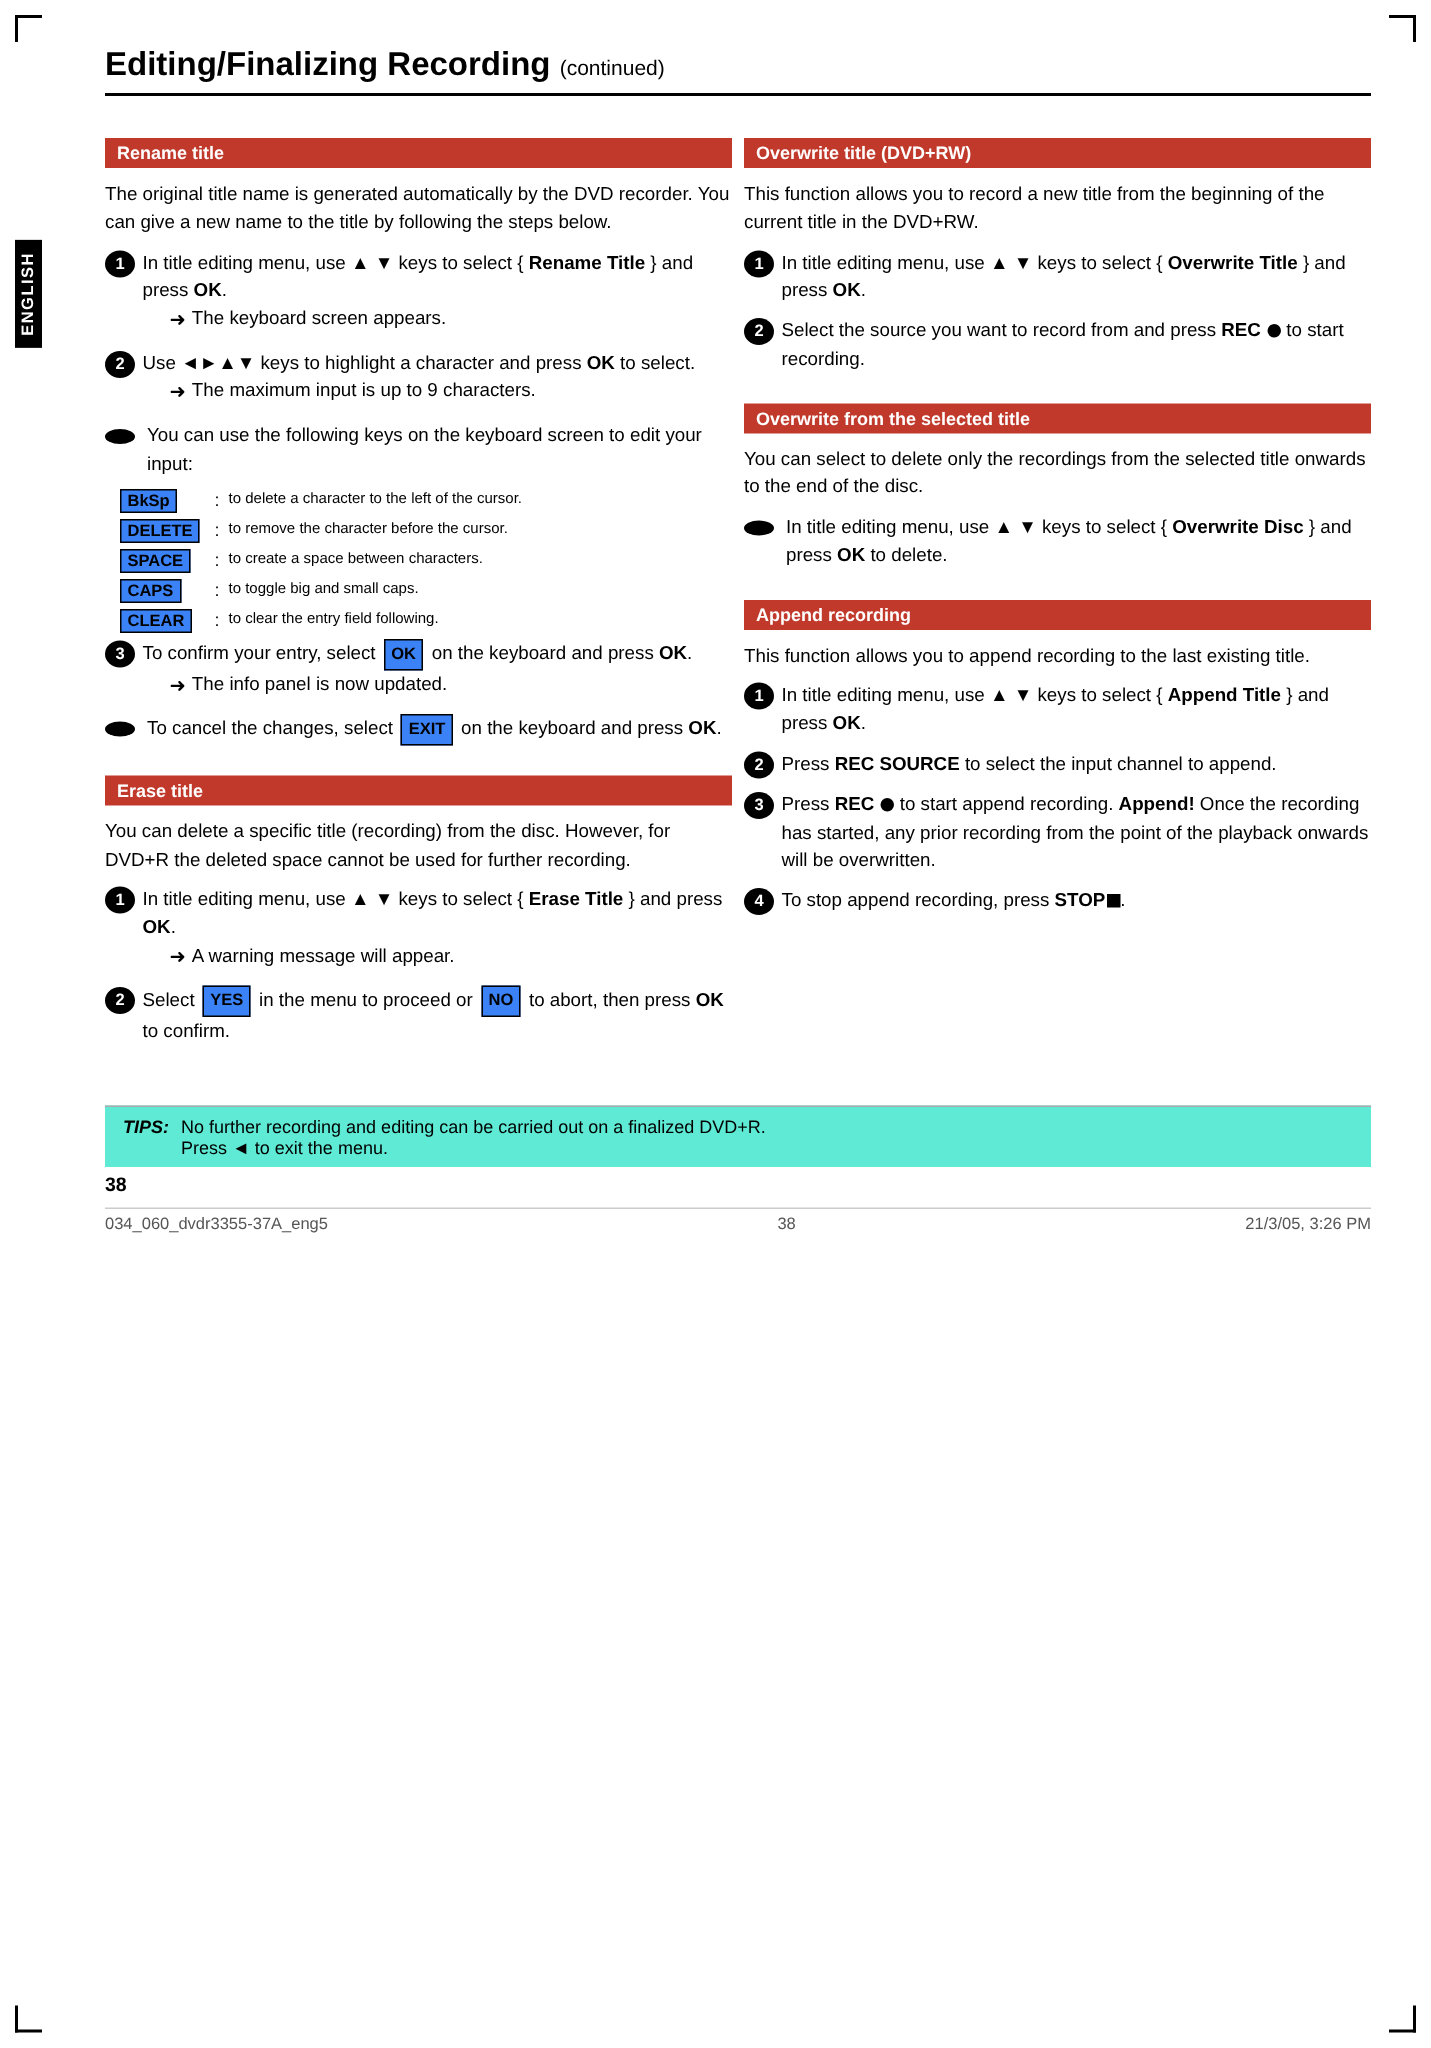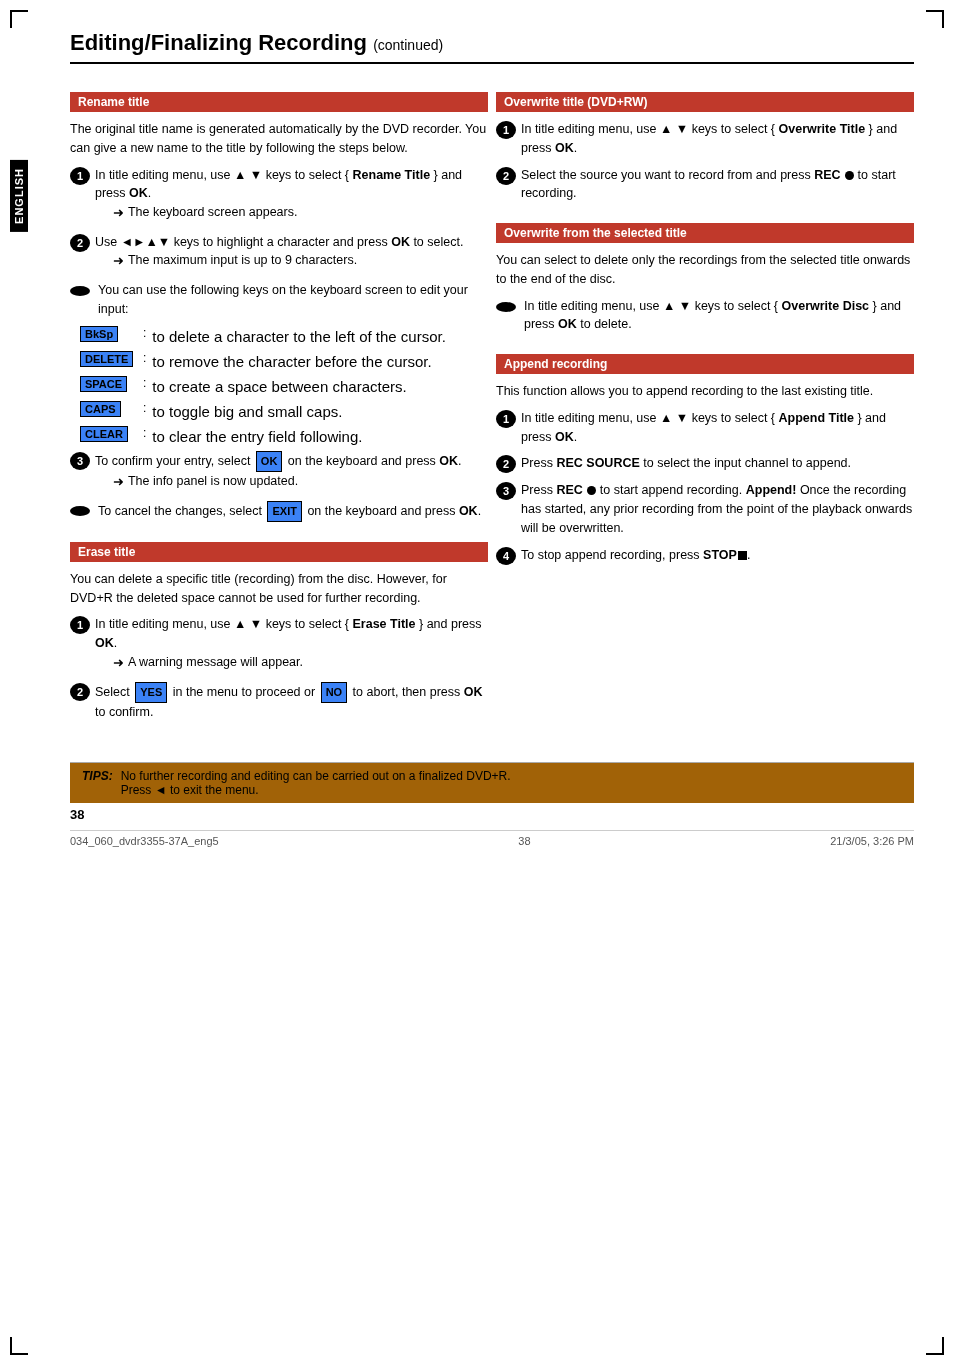--- a/index.html
+++ b/index.html
@@ -179,31 +179,31 @@
     }
     .key-cell {
       min-width: 65px;
       font-size: 11px;
     }
     .key-colon {
       margin-right: 6px;
       font-size: 12px;
     }
     .key-desc {
-      font-size: 15px;
+      font-size: 10px;
       line-height: 1.4;
       flex: 1;
     }
 
     
     .bold { font-weight: bold; }
 
     
     .tips-section {
-      background: #a16207;
+      background: #5eead4;
       border-top: 1px solid #aaa;
       padding: 6px 12px;
       margin-top: 20px;
       font-size: 12px;
       display: flex;
       gap: 8px;
     }
     .tips-label {
       font-weight: bold;
       font-style: italic;
@@ -382,20 +382,21 @@
             </div>
           </div>
         </div>
 
       </div>
 
       <div class="col-right">
 
         <div class="section">
           <div class="section-header">Overwrite title (DVD+RW)</div>
+          <div class="section-body">This function allows you to record a new title from the beginning of the current title in the DVD+RW.</div>
 
           <div class="step">
             <span class="step-num circle">1</span>
             <div class="step-content">
               In title editing menu, use ▲ ▼ keys to select { <span class="bold">Overwrite Title</span> } and press <span class="bold">OK</span>.
             </div>
           </div>
 
           <div class="step">
             <span class="step-num circle">2</span>

